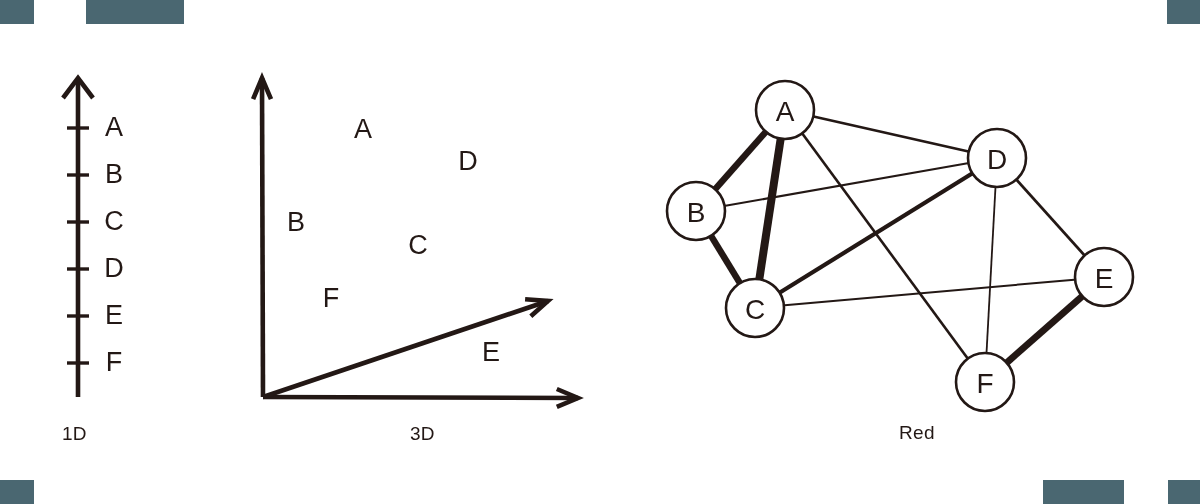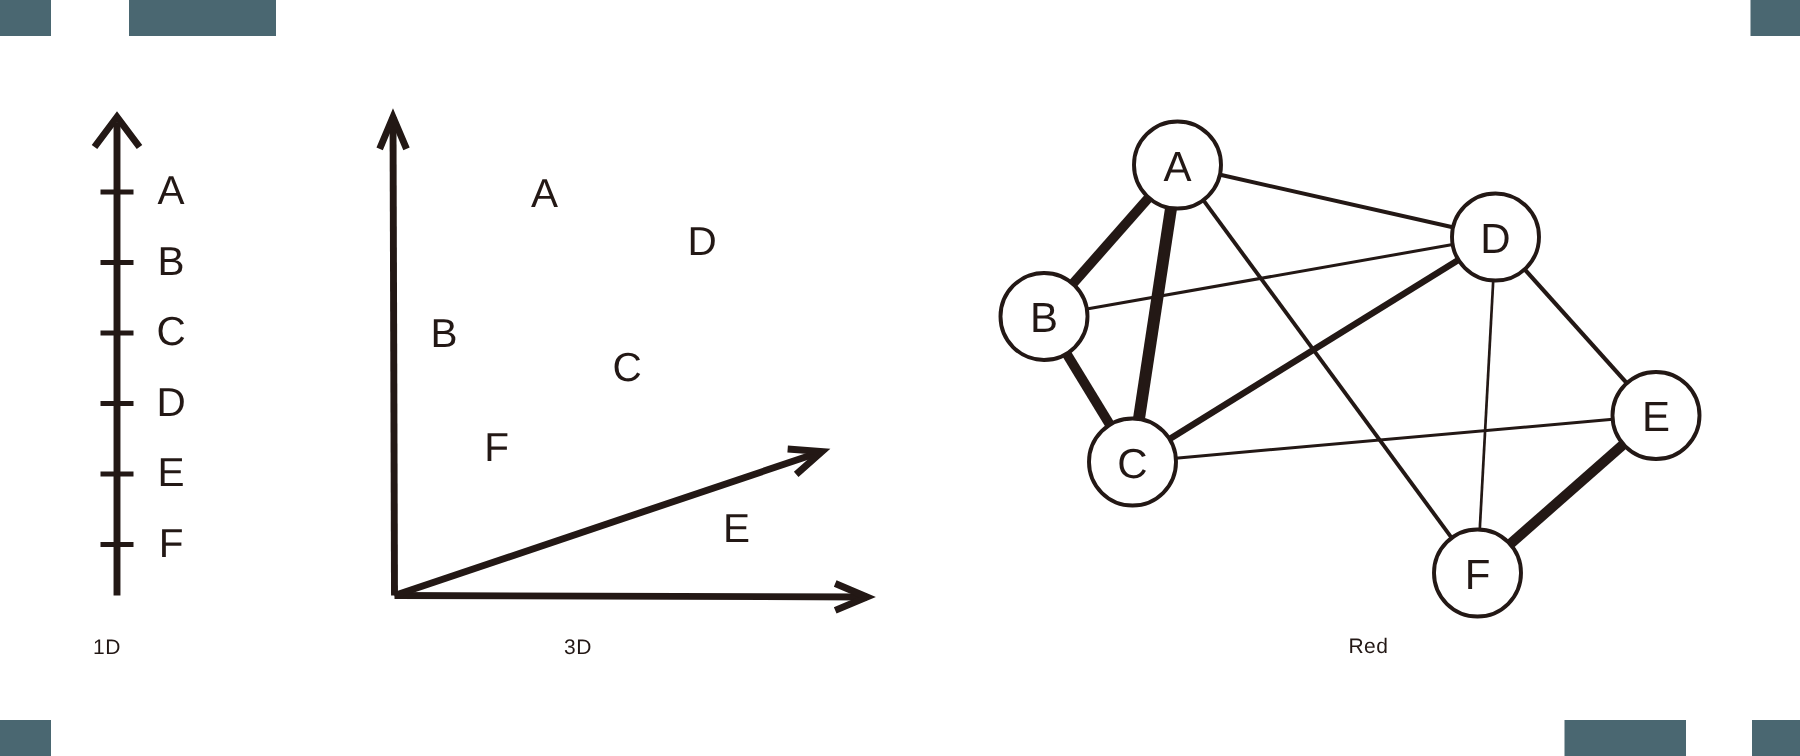--- a/index.html
+++ b/index.html
@@ -18,27 +18,27 @@
     overflow: hidden;
   }
   .corner-mark {
     position: absolute;
     background: #4a6771;
   }
 
   .panel-caption {
     position: absolute;
     color: #231815;
-    font-size: 14px;
+    font-size: 19px;
     font-family: "Liberation Sans", sans-serif;
     white-space: nowrap;
     letter-spacing: 0.3px;
   }
   #caption-1d { left: 62px; top: 423px; }
-  #caption-3d { left: 376px; top: 423px; }
+  #caption-3d { left: 410px; top: 423px; }
   #caption-graph { left: 874px; top: 422px; margin-left: 25px; }
 
   svg { position: absolute; left: 0; top: 0; overflow: visible; }
 
   .axis-line {
     stroke: #231815;
     stroke-width: 4.6;
     stroke-linecap: butt;
   }
   .tick {

